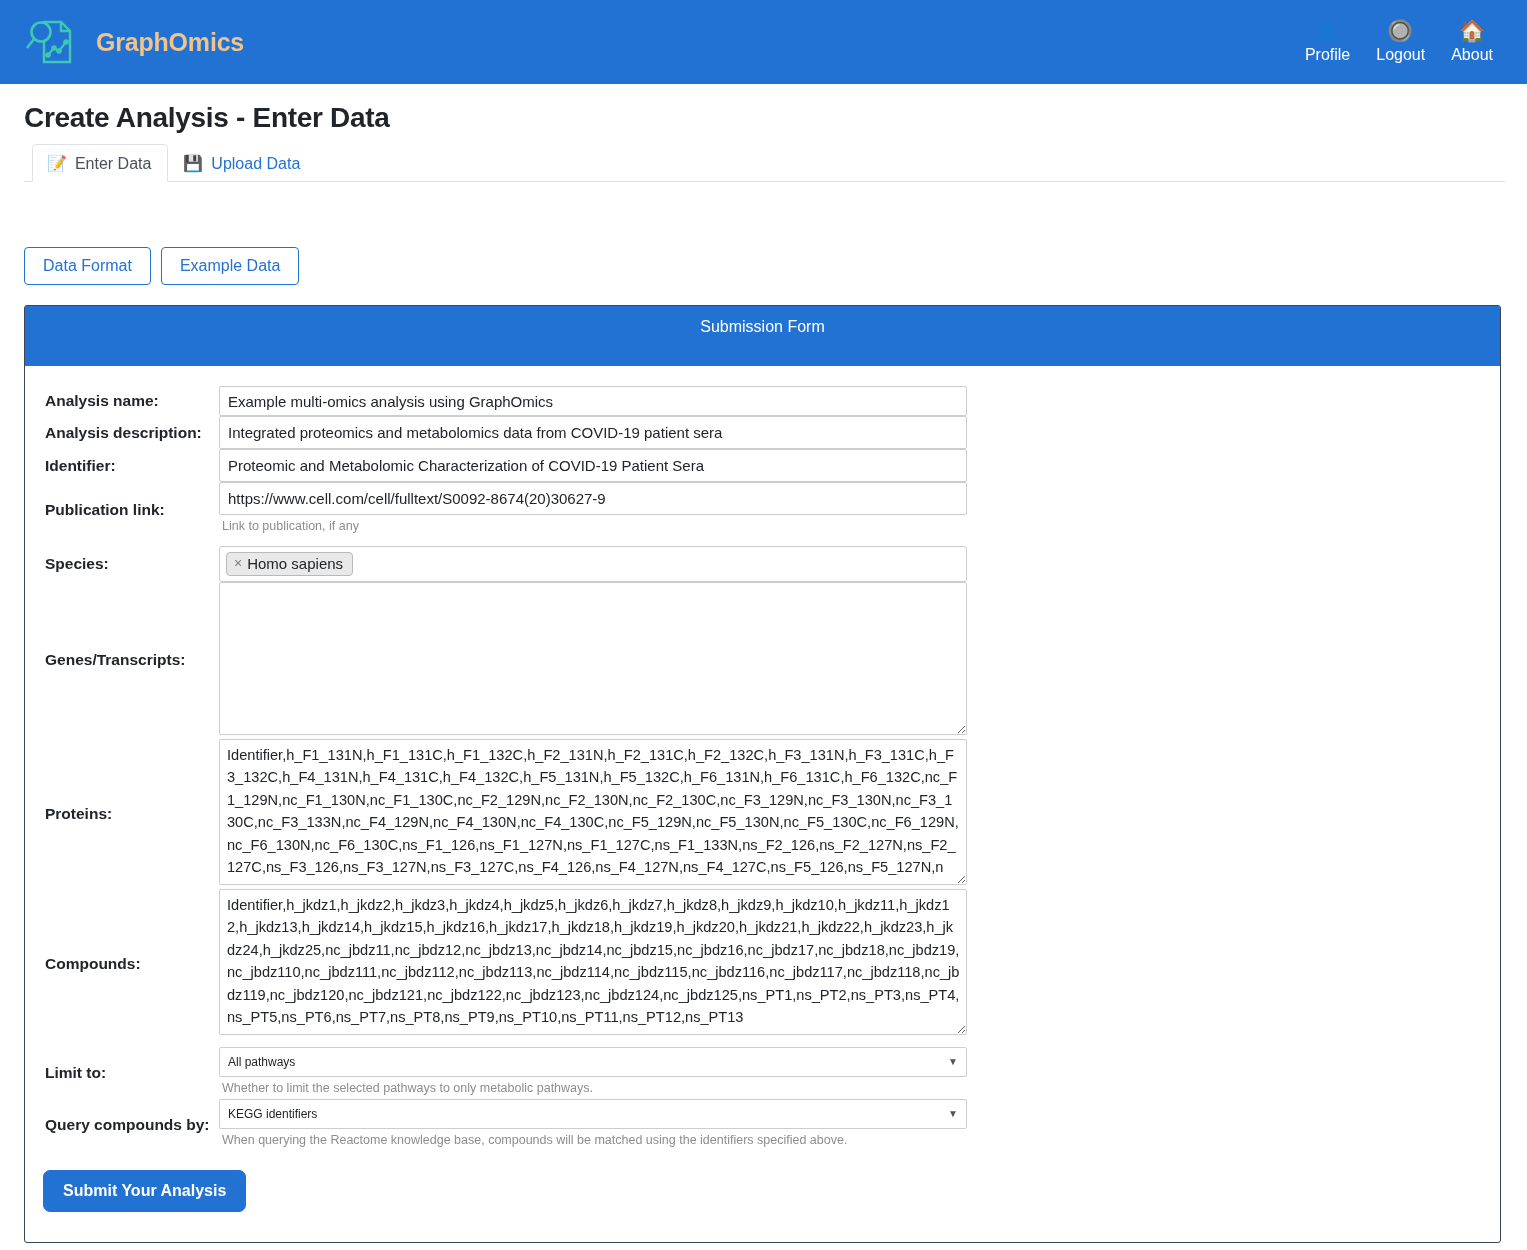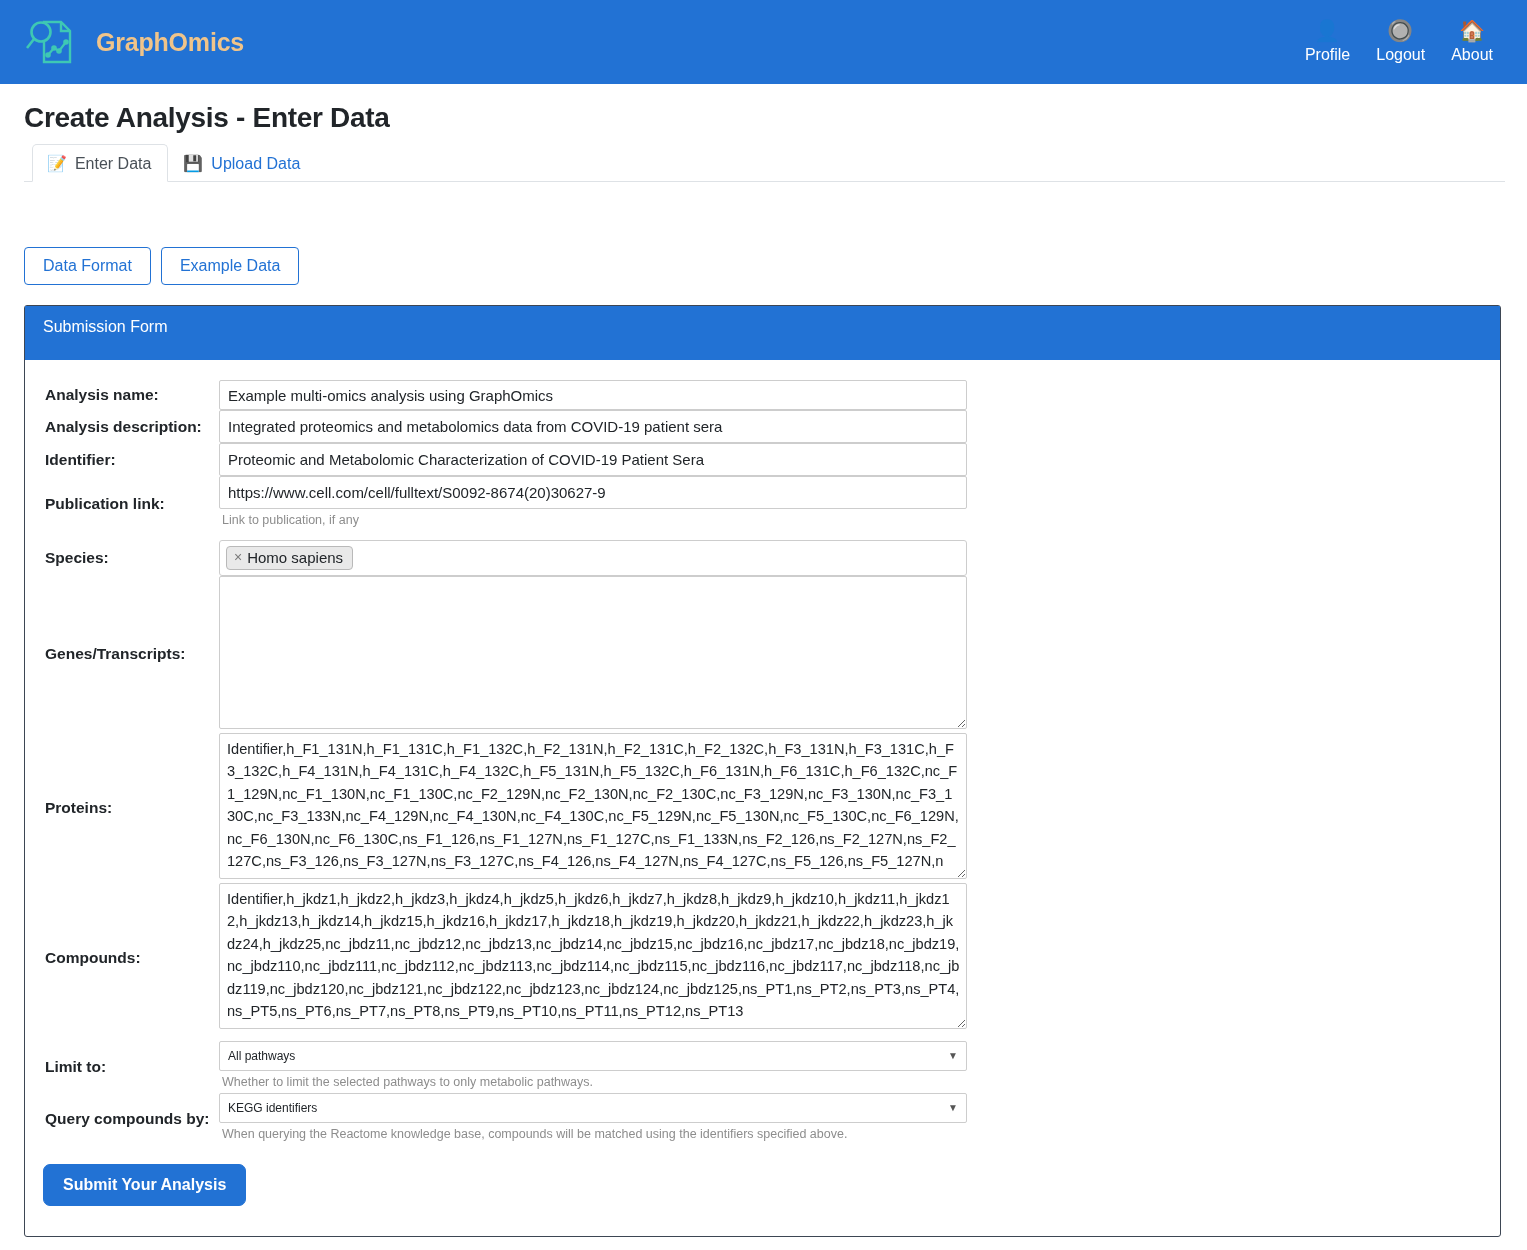--- a/index.html
+++ b/index.html
@@ -92,21 +92,22 @@
     border: 1px solid #3d4654;
     border-radius: 3px;
     background: #ffffff;
     margin: 0 0 0 2px;
     width: 1477px;
   }
   .card-header {
     background: #2272d4;
     color: #ffffff;
     font-size: 16px;
-    padding: 12px 18px 24px 18px;
+    padding: 12px 18px 30px 18px;
+    text-align: center;
   }
   .card-body { padding: 20px 18px 30px 18px; }
 
   
   .form-row { display: flex; align-items: center; }
   .form-label {
     width: 176px;
     flex: 0 0 176px;
     font-size: 15.5px;
     font-weight: bold;

